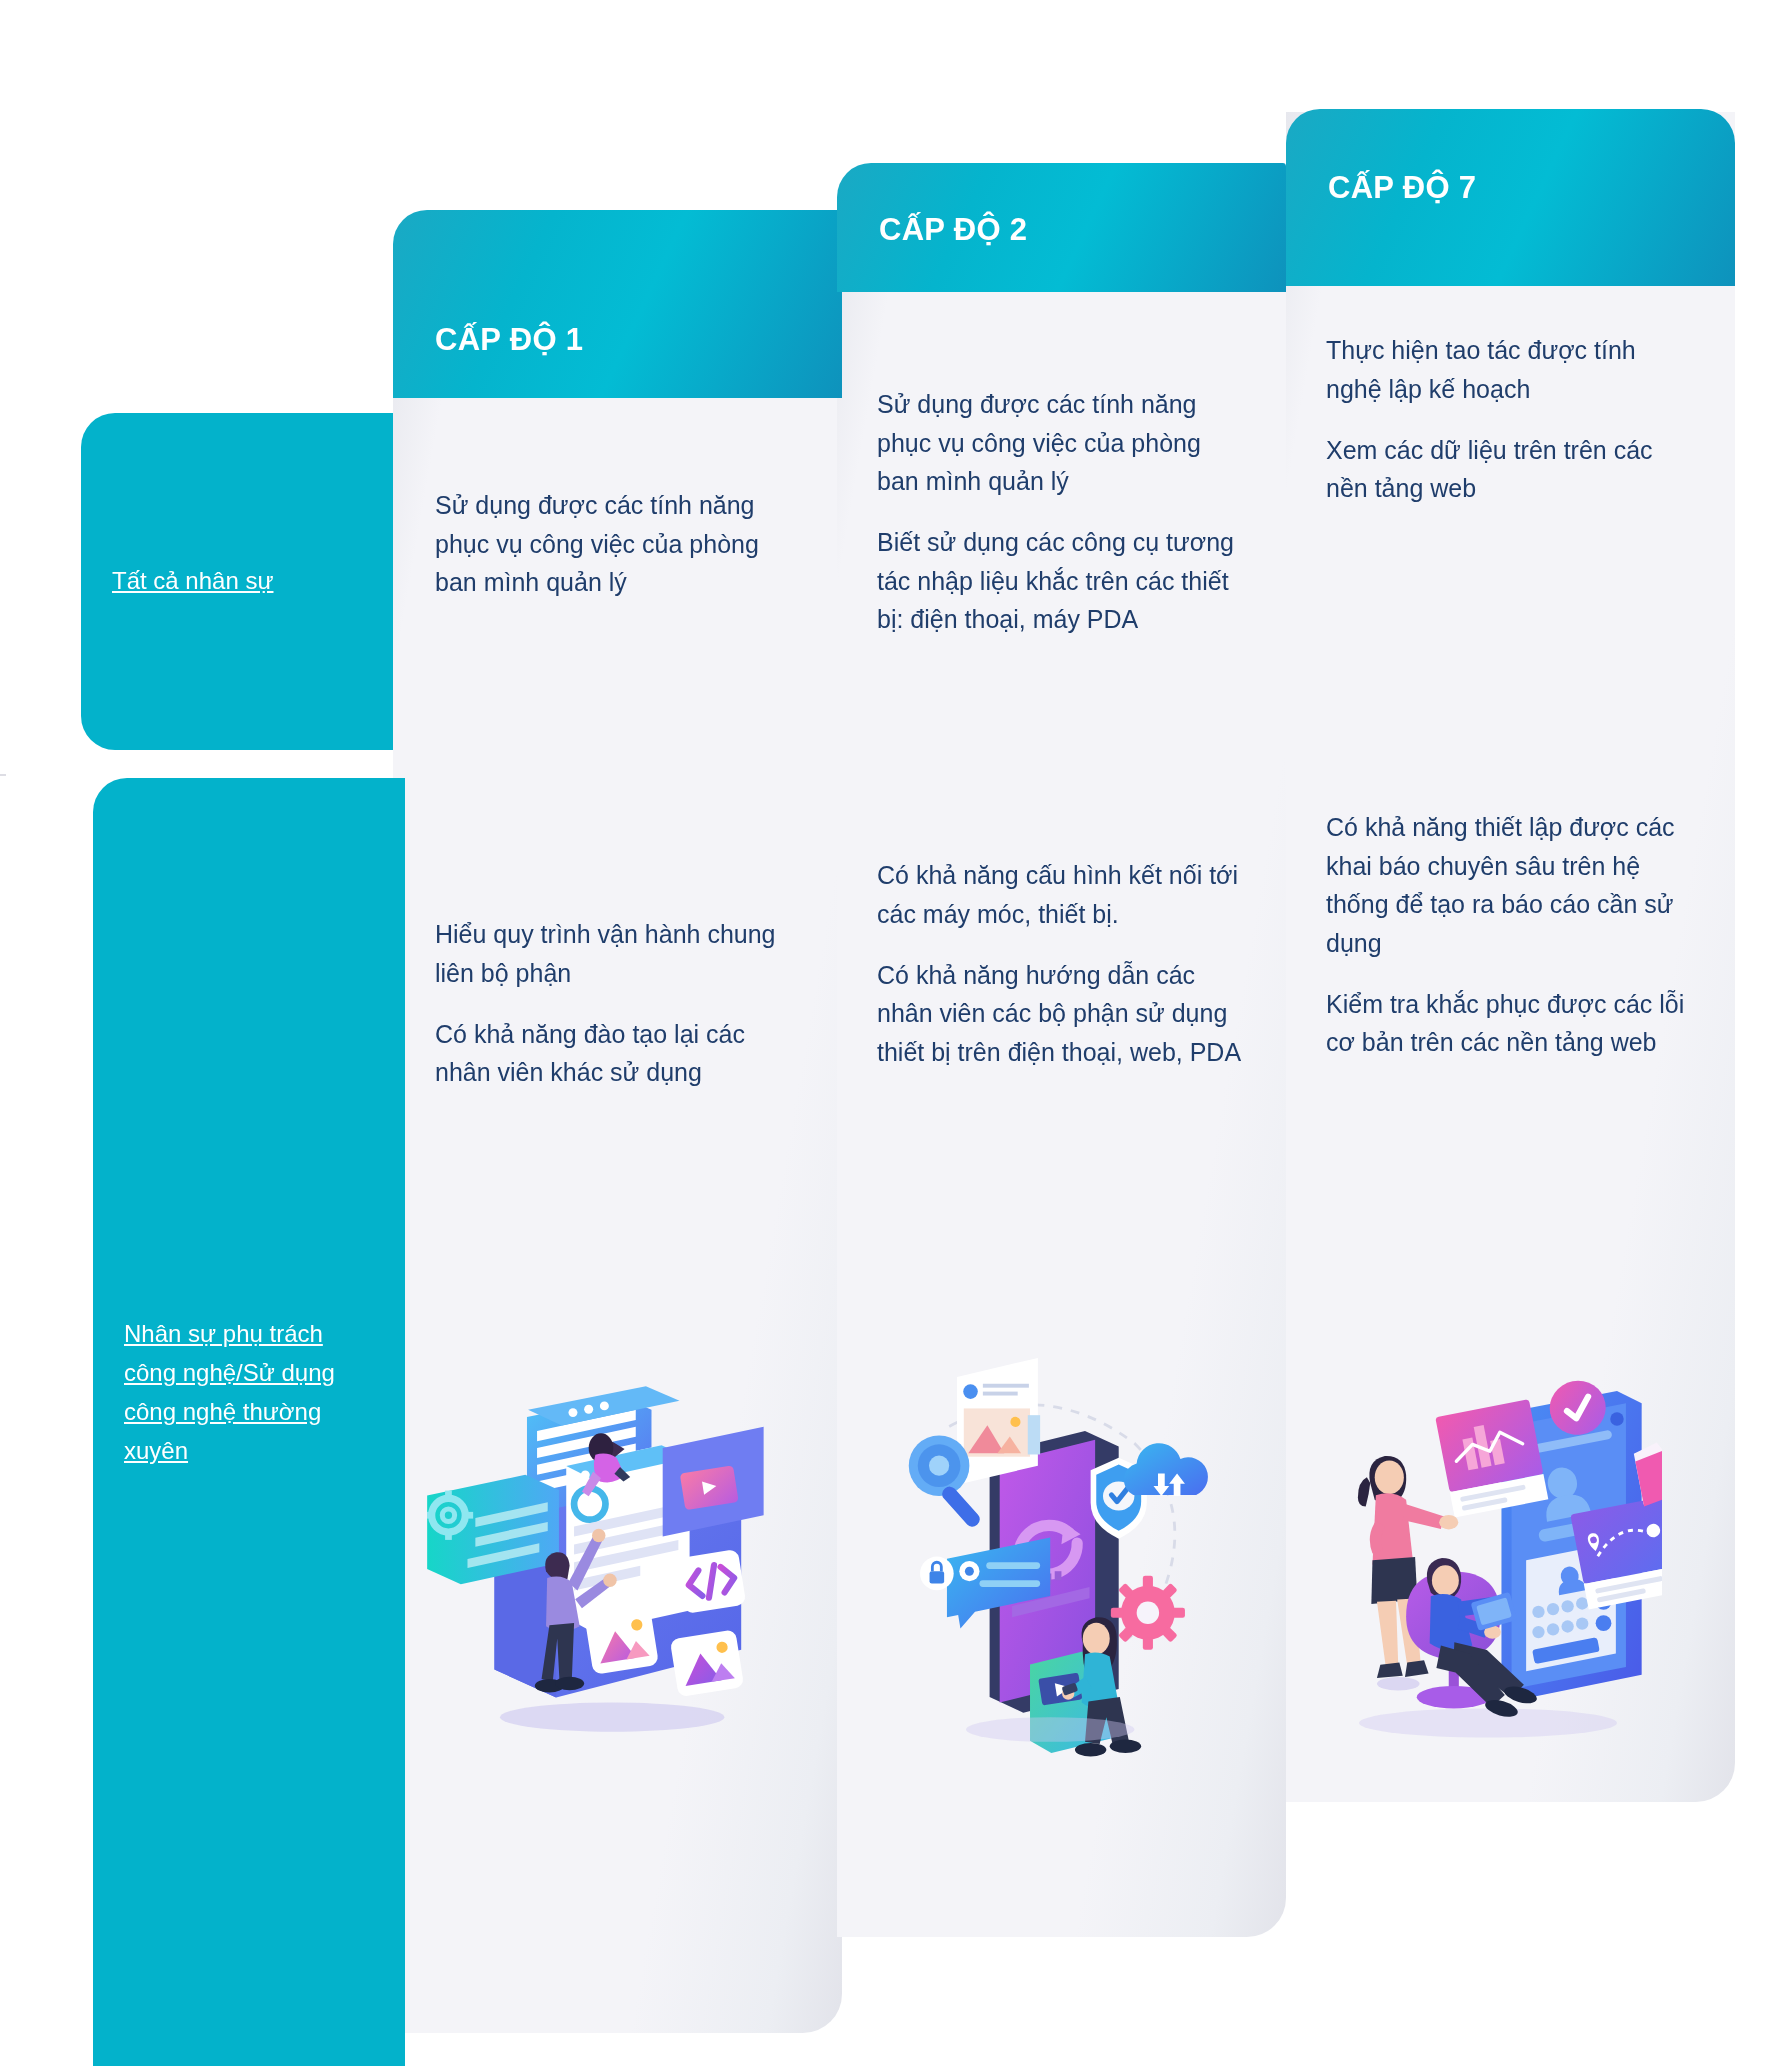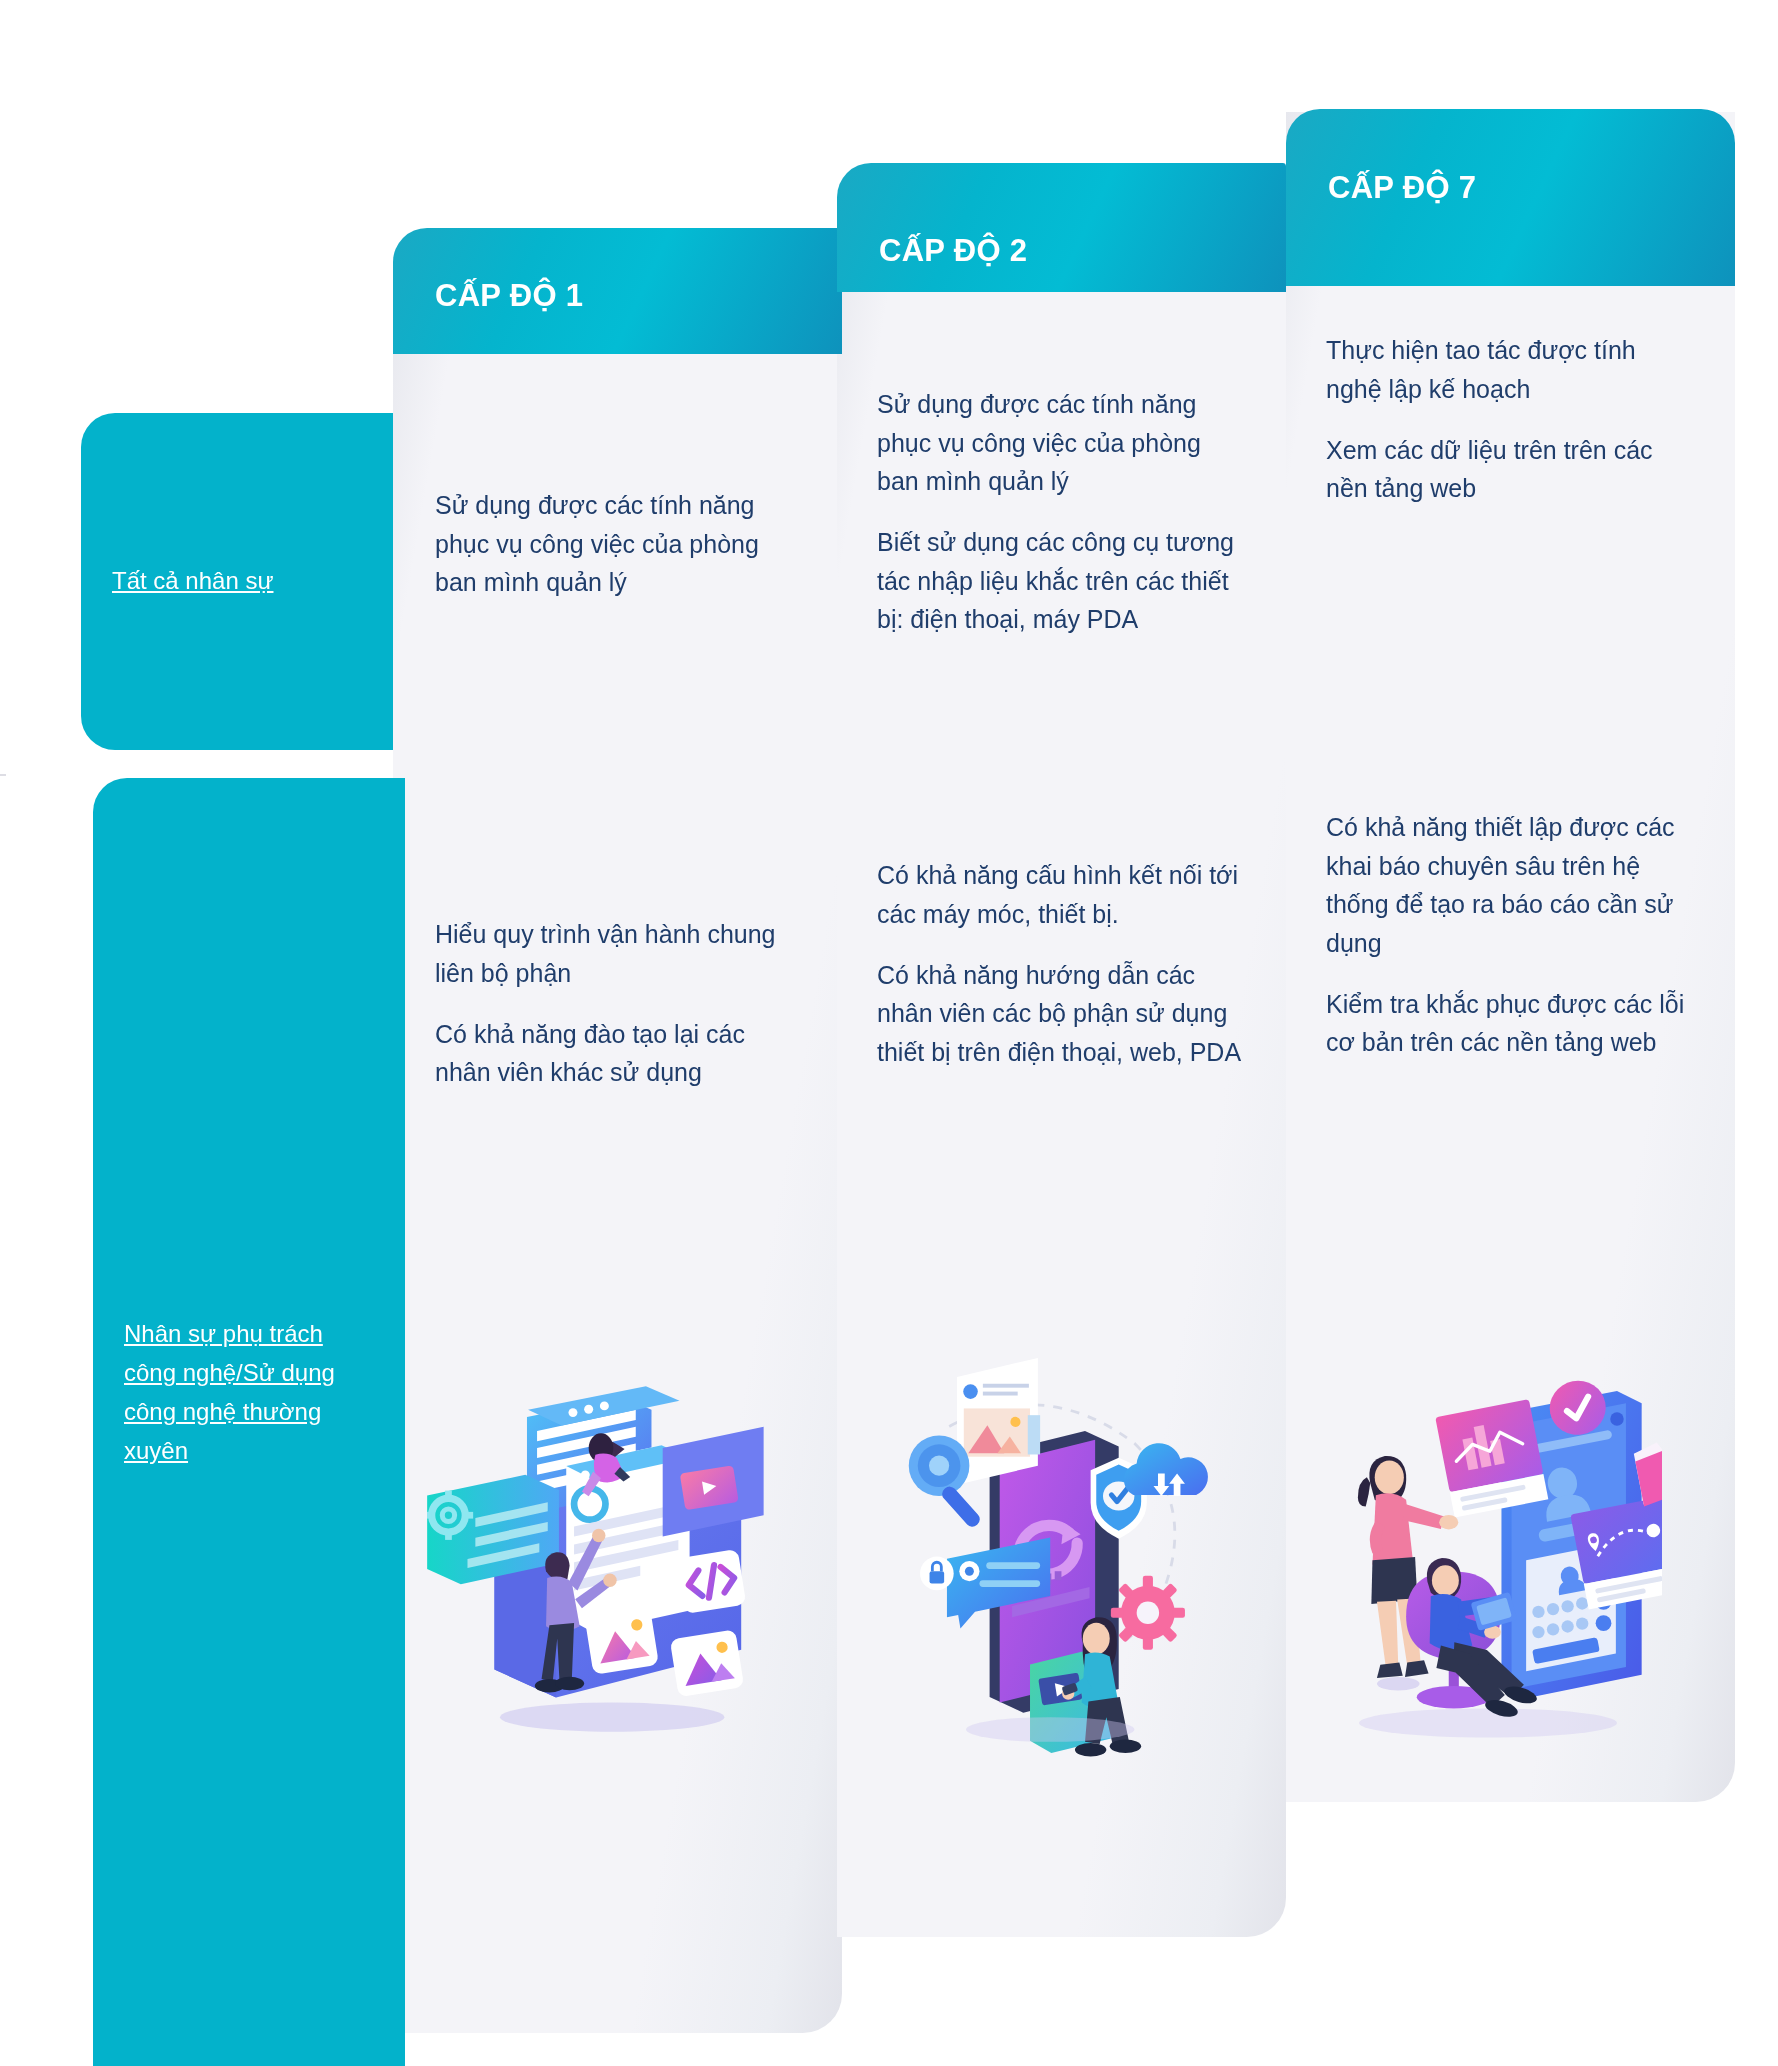--- a/index.html
+++ b/index.html
@@ -18,34 +18,34 @@
   .col-body.c3 { left:1286px; width:449px; top:112px; height:1690px; border-bottom-left-radius:0px;  border-bottom-right-radius:39px; }
 
   
   .col-head {
     position:absolute;
     background:linear-gradient(115deg,#1aa9c4 0%,#05b4cd 30%,#03bcd4 55%,#0e92bc 100%);
     border-top-left-radius:34px;
     border-top-right-radius:3.4px;
     display:flex; align-items:center;
   }
-  .col-head.c1 { left:393px;  width:449px; top:228px; height:126px; }
+  .col-head.c1 { left:393px;  width:449px; top:210px; height:188px; }
   .col-head.c2 { left:837px; width:449px; top:163px; height:129px; }
   .col-head.c3 { left:1286px; width:449px; top:109px; height:177px; border-top-right-radius:34px; }
 
   .col-head-label {
     color:#ffffff;
     font-size:31px;
     font-weight:bold;
     letter-spacing:0.3px;
     padding-left:42px;
     white-space:nowrap;
   }
   .col-head.c1 .col-head-label { align-self:flex-end; padding-bottom:40px; }
-  .col-head.c2 .col-head-label { align-self:flex-end; padding-bottom:23px; }
+  .col-head.c2 .col-head-label { align-self:flex-end; padding-bottom:44px; }
   .col-head.c3 .col-head-label { align-self:flex-start; padding-top:61px; }
 
   
   .row-label {
     position:absolute;
     left:81px; width:312px;
     background:#03b2cb;
     border-top-left-radius:34px;
     border-bottom-left-radius:34px;
     display:flex; align-items:center;

